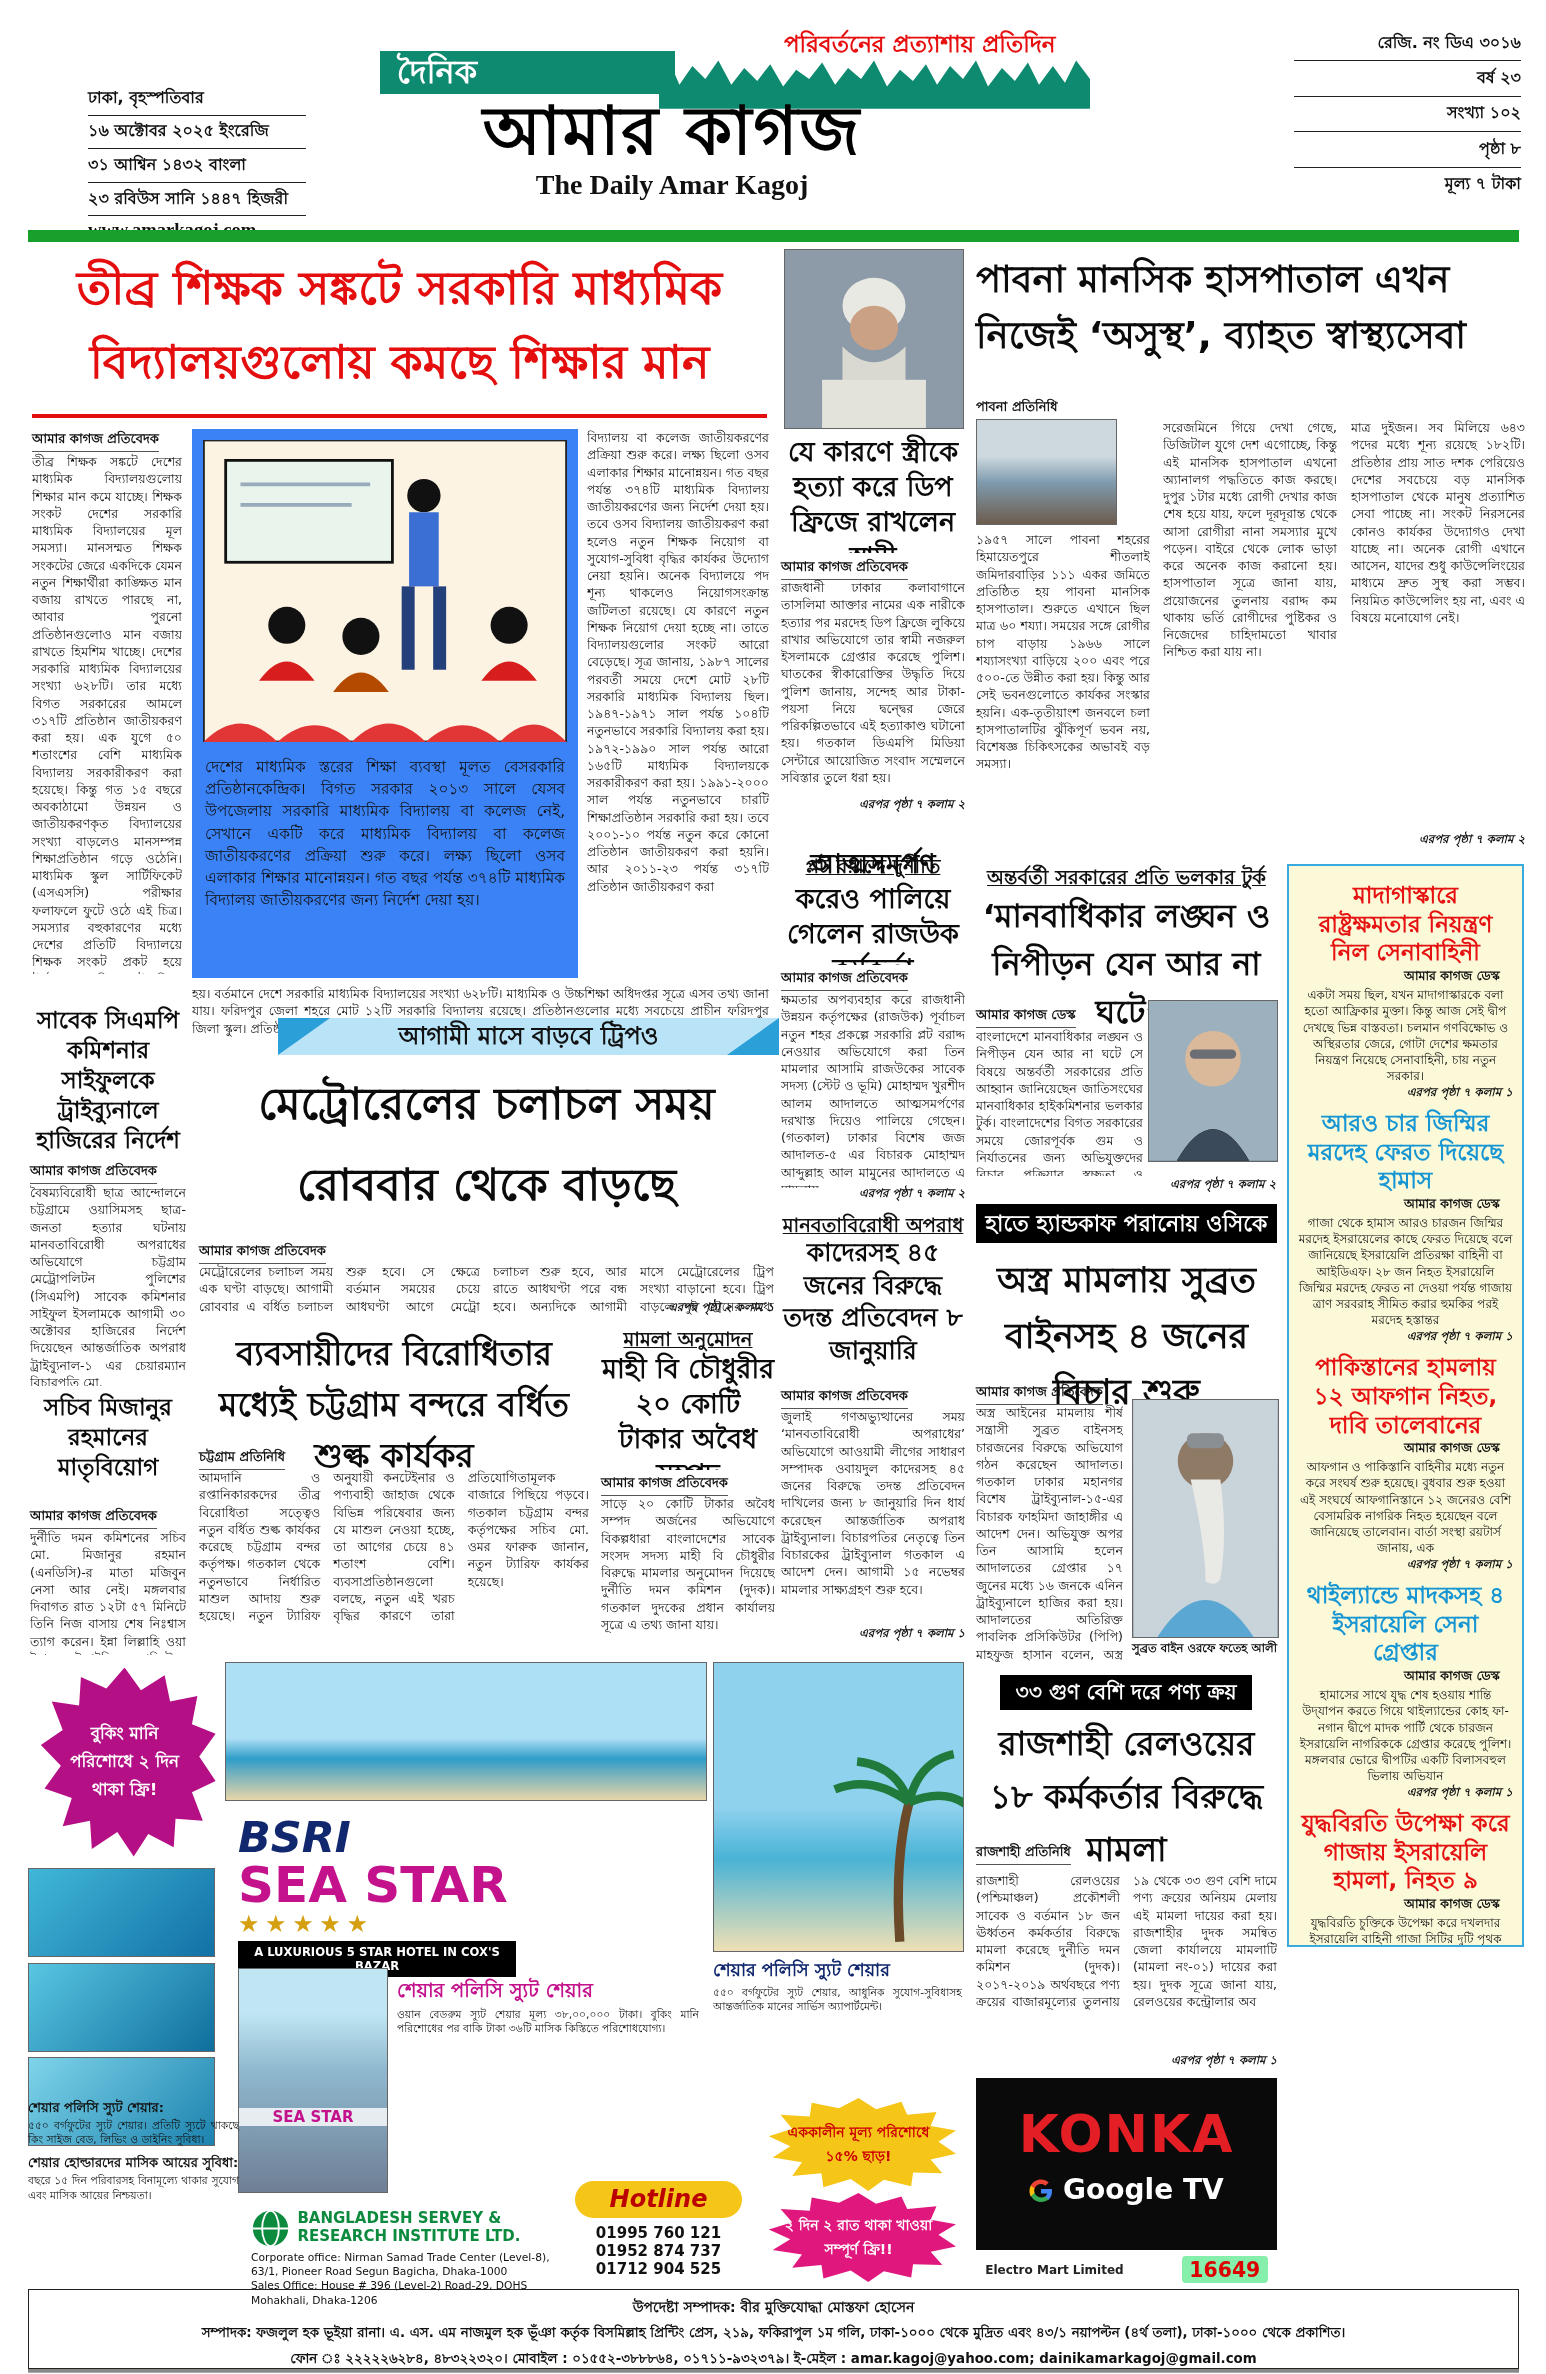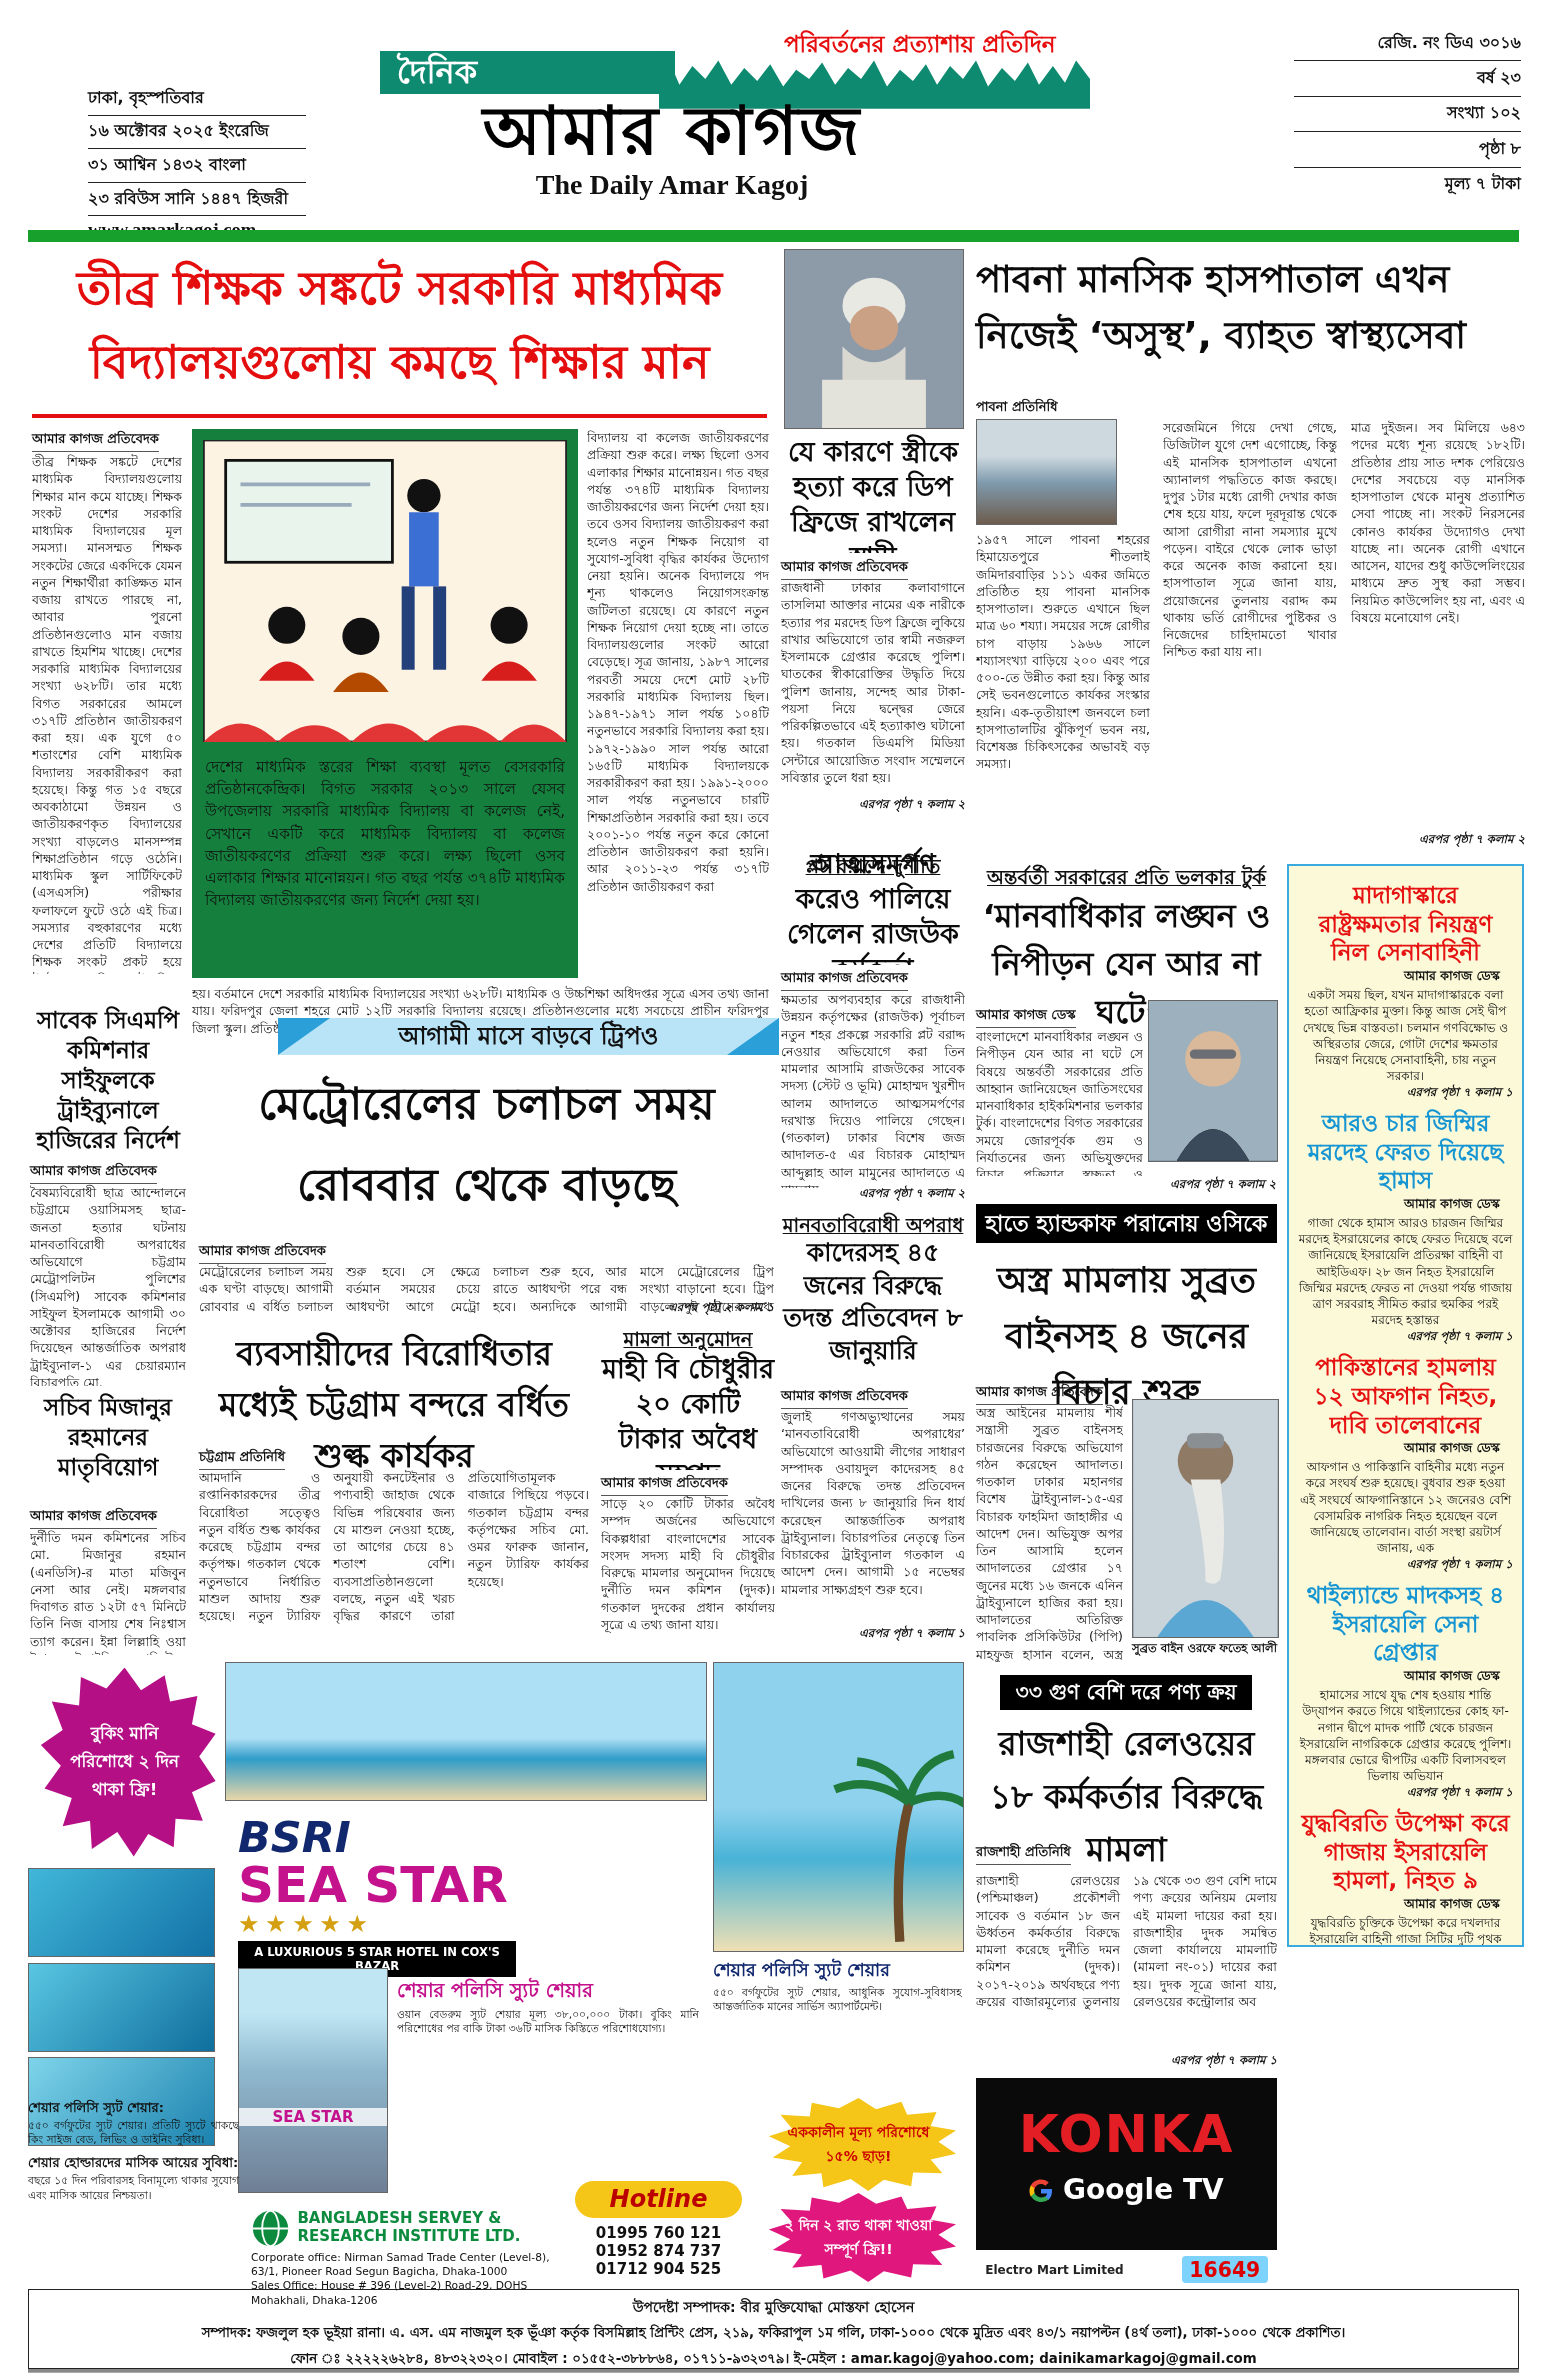--- a/index.html
+++ b/index.html
@@ -38,35 +38,35 @@
   .world-box{background:#fbf9d8;border:2.8px solid #39aadd;padding:9.3px 9.3px 3.7px 9.3px;box-sizing:border-box;}
   .w-hl{font-weight:800;font-size:23px;line-height:1.25;text-align:center;margin-top:5.6px;}
   .w-red{color:#e61212;}
   .w-blue{color:#1695d3;}
   .w-byline{font-weight:bold;font-size:12.5px;text-align:right;padding-right:13px;}
   .w-body{font-size:12px;line-height:1.35;text-align:center;}
   
   .photo{background:linear-gradient(160deg,#9fb4c4,#5a7286 55%,#3d4f60);}
   .photo-frame{border:0.9px solid #666;}
   .cap{font-size:11.6px;font-weight:bold;text-align:center;}
-  .peach{background:#15803d;}
+  .peach{background:#3b82f6;}
   
   .burst{clip-path:polygon(50% 0%,59% 12%,72% 4%,75% 18%,90% 15%,87% 30%,100% 35%,91% 47%,100% 60%,87% 66%,93% 81%,78% 80%,77% 95%,63% 88%,55% 100%,46% 87%,32% 96%,31% 81%,16% 84%,21% 69%,6% 64%,15% 52%,4% 41%,16% 33%,10% 18%,25% 20%,26% 5%,40% 11%);
          display:flex;align-items:center;justify-content:center;text-align:center;font-weight:800;}
   .ad-small{font-size:10.7px;line-height:1.35;}
   .hotline-pill{background:#f5c518;color:#b00;font-weight:800;font-style:italic;font-size:24px;text-align:center;border-radius:28px;line-height:37px;}
   .footer-box{border:1.9px solid #222;box-shadow:0 3.7px 0 #888;text-align:center;padding-top:5.6px;box-sizing:border-box;}
   .footer-box .f1{font-weight:800;font-size:14px;}
   .footer-box .f2{font-weight:bold;font-size:13.4px;margin-top:3.7px;}
   .footer-box .f3{font-weight:bold;font-size:13.4px;margin-top:3.7px;}
   .konka{background:#0a0a0a;color:#fff;}
   .konka .brand{color:#e31e24;font-weight:900;font-size:52px;letter-spacing:1.9px;text-align:center;}
   .konka .gtv{font-size:28px;font-weight:bold;text-align:center;color:#fff;}
   .konka .strip{position:absolute;bottom:0;left:0;right:0;height:39px;background:#fff;color:#222;display:flex;align-items:center;justify-content:space-between;padding:0 9.3px;}
-  .konka .num{background:#7dd3fc;color:#d00;font-weight:900;font-size:20.4px;padding:1.9px 7.4px;border-radius:3.7px;text-align:center;}
+  .konka .num{background:#86efac;color:#d00;font-weight:900;font-size:20.4px;padding:1.9px 7.4px;border-radius:3.7px;text-align:center;}
 </style>
 </head>
 <body>
 
 <div class="page">
 
   <div class="abs dateline" style="left:88px;top:82px;width:218px;">
     <div>ঢাকা, বৃহস্পতিবার</div>
     <div>১৬ অক্টোবর ২০২৫ ইংরেজি</div>
     <div>৩১ আশ্বিন ১৪৩২ বাংলা</div>

